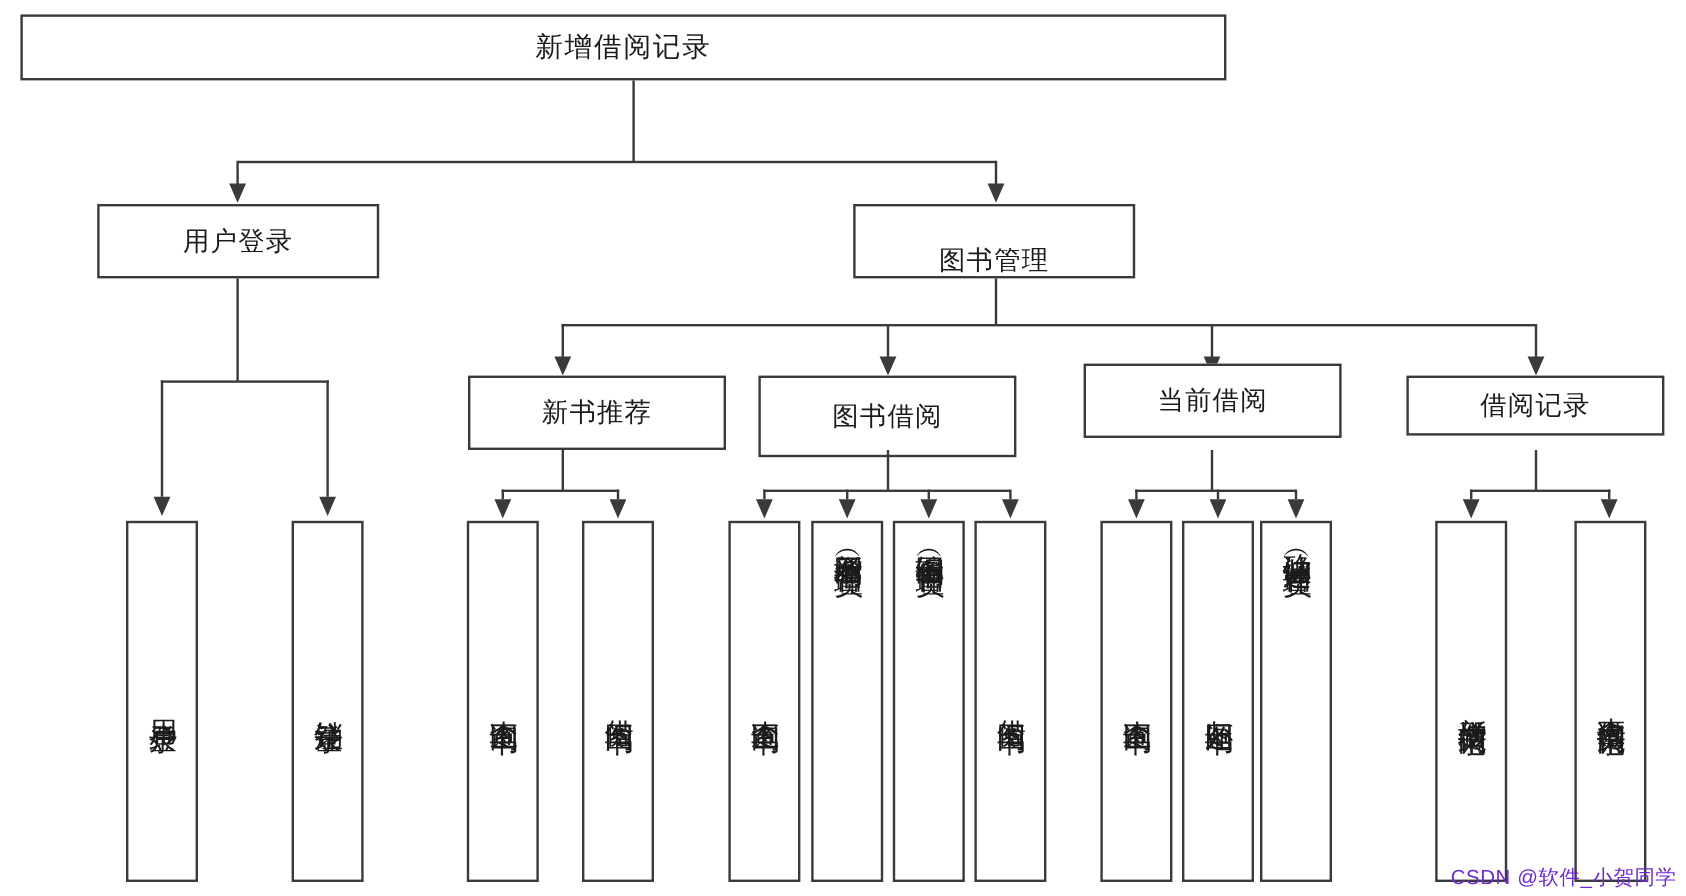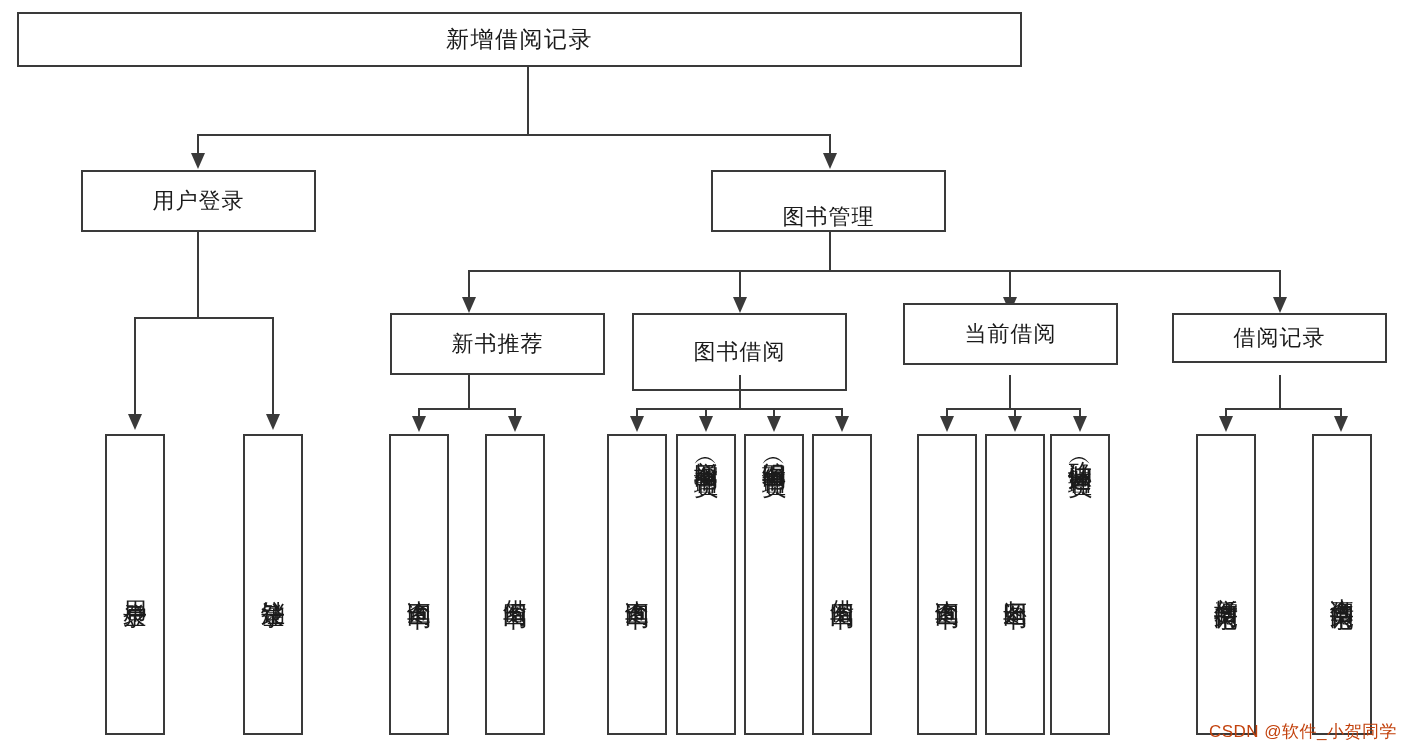--- a/index.html
+++ b/index.html
@@ -70,21 +70,21 @@
     border-right:7px solid transparent;
     border-top:16px solid #3a3a3a;
   }
 
   
   #watermark{
     position:absolute;
     right:8px;
     bottom:4px;
     font-size:17px;
-    color:#c2410c;
+    color:#6d28d9;
     letter-spacing:0.5px;
     white-space:nowrap;
     pointer-events:none;
   }
 </style>
 </head>
 <body>
 
 <div id="canvas">
 
@@ -122,21 +122,21 @@
   <div class="vline" style="left:739px;top:270px;height:28px;"></div>
   <div class="arrow" style="left:733px;top:297px;"></div>
   <div class="vline" style="left:1009px;top:270px;height:28px;"></div>
   <div class="arrow" style="left:1003px;top:297px;"></div>
   <div class="vline" style="left:1279px;top:270px;height:28px;"></div>
   <div class="arrow" style="left:1273px;top:297px;"></div>
 
   <div class="node h" style="left:362px;top:313px;width:215px;height:62px;margin-left:28px;">
     <span class="lbl">新书推荐</span>
   </div>
-  <div class="node h" style="left:632px;top:313px;width:215px;height:78px;">
+  <div class="node h" style="left:632px;top:313px;width:215px;height:68px;">
     <span class="lbl">图书借阅</span>
   </div>
   <div class="node h" style="left:903px;top:303px;width:215px;height:62px;">
     <span class="lbl">当前借阅</span>
   </div>
   <div class="node h" style="left:1172px;top:313px;width:215px;height:50px;">
     <span class="lbl">借阅记录</span>
   </div>
 
   <div class="vline" style="left:468px;top:375px;height:34px;"></div>

